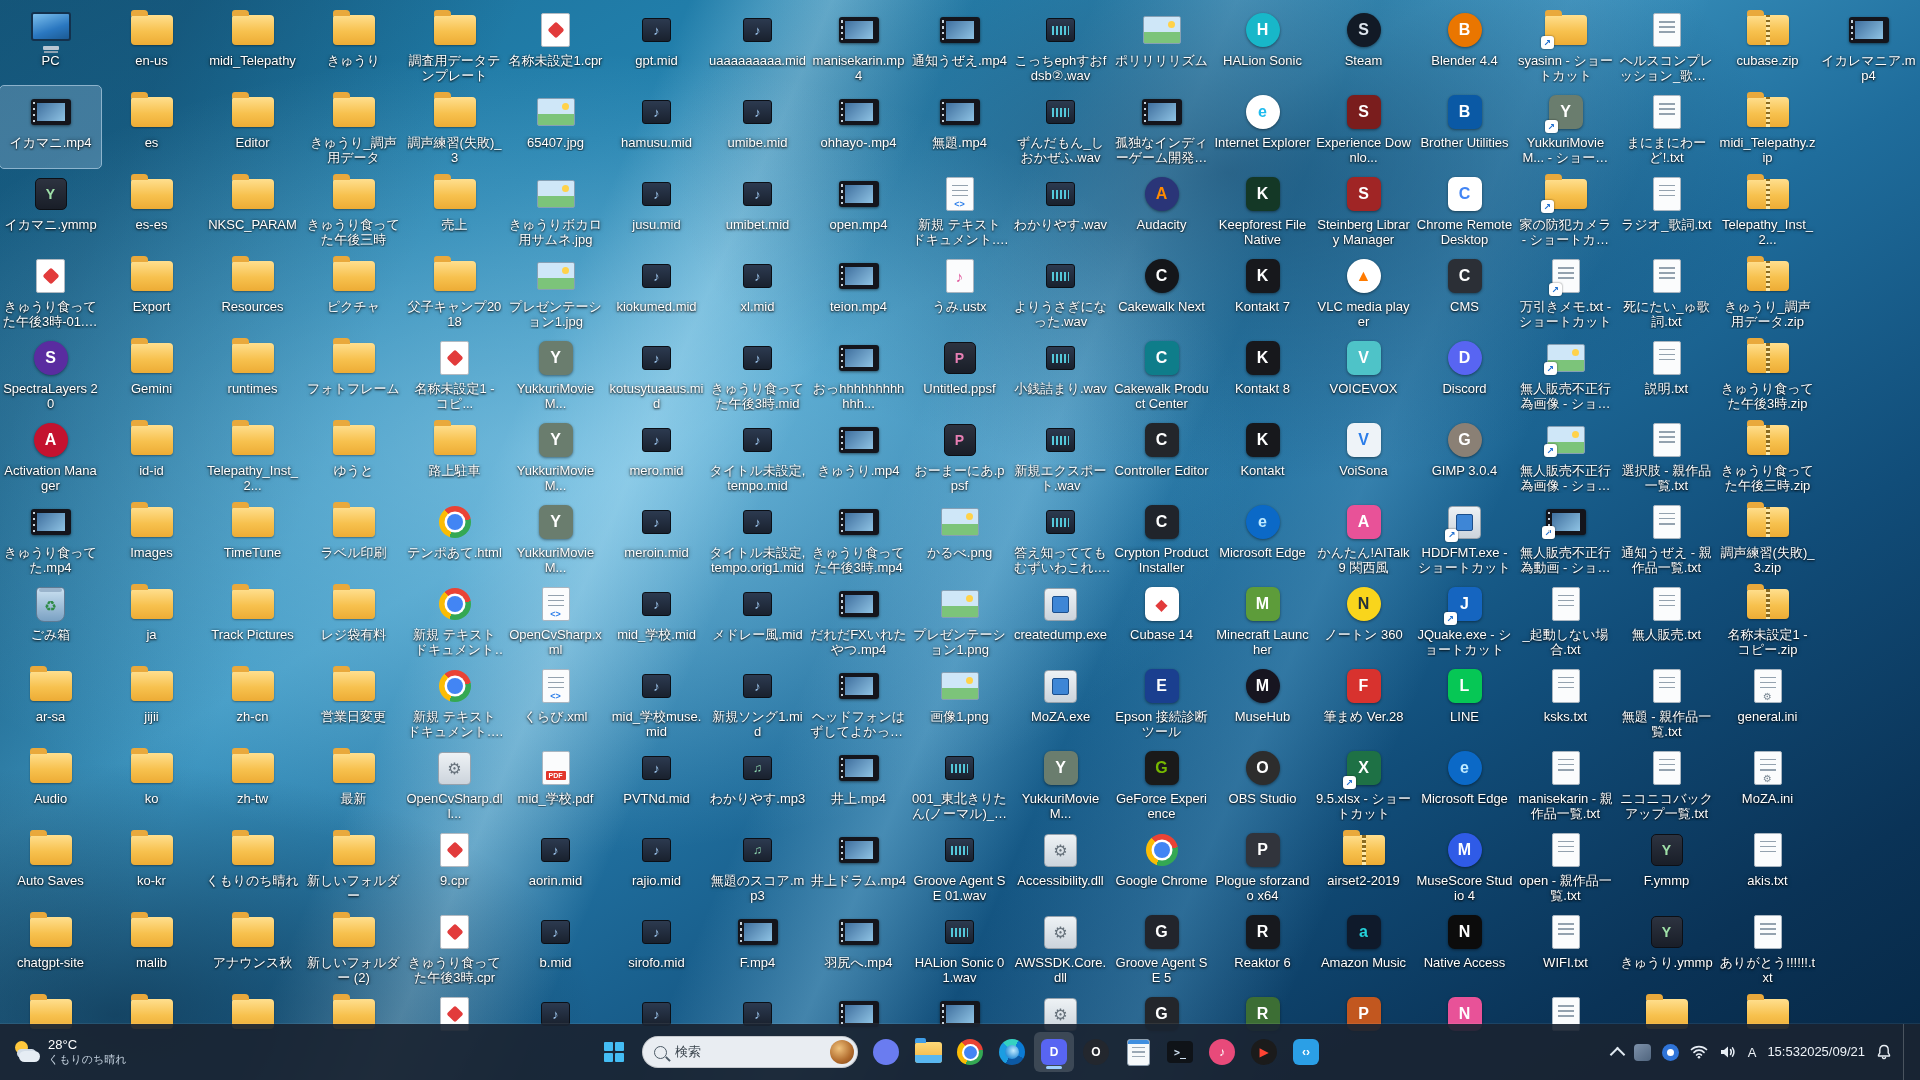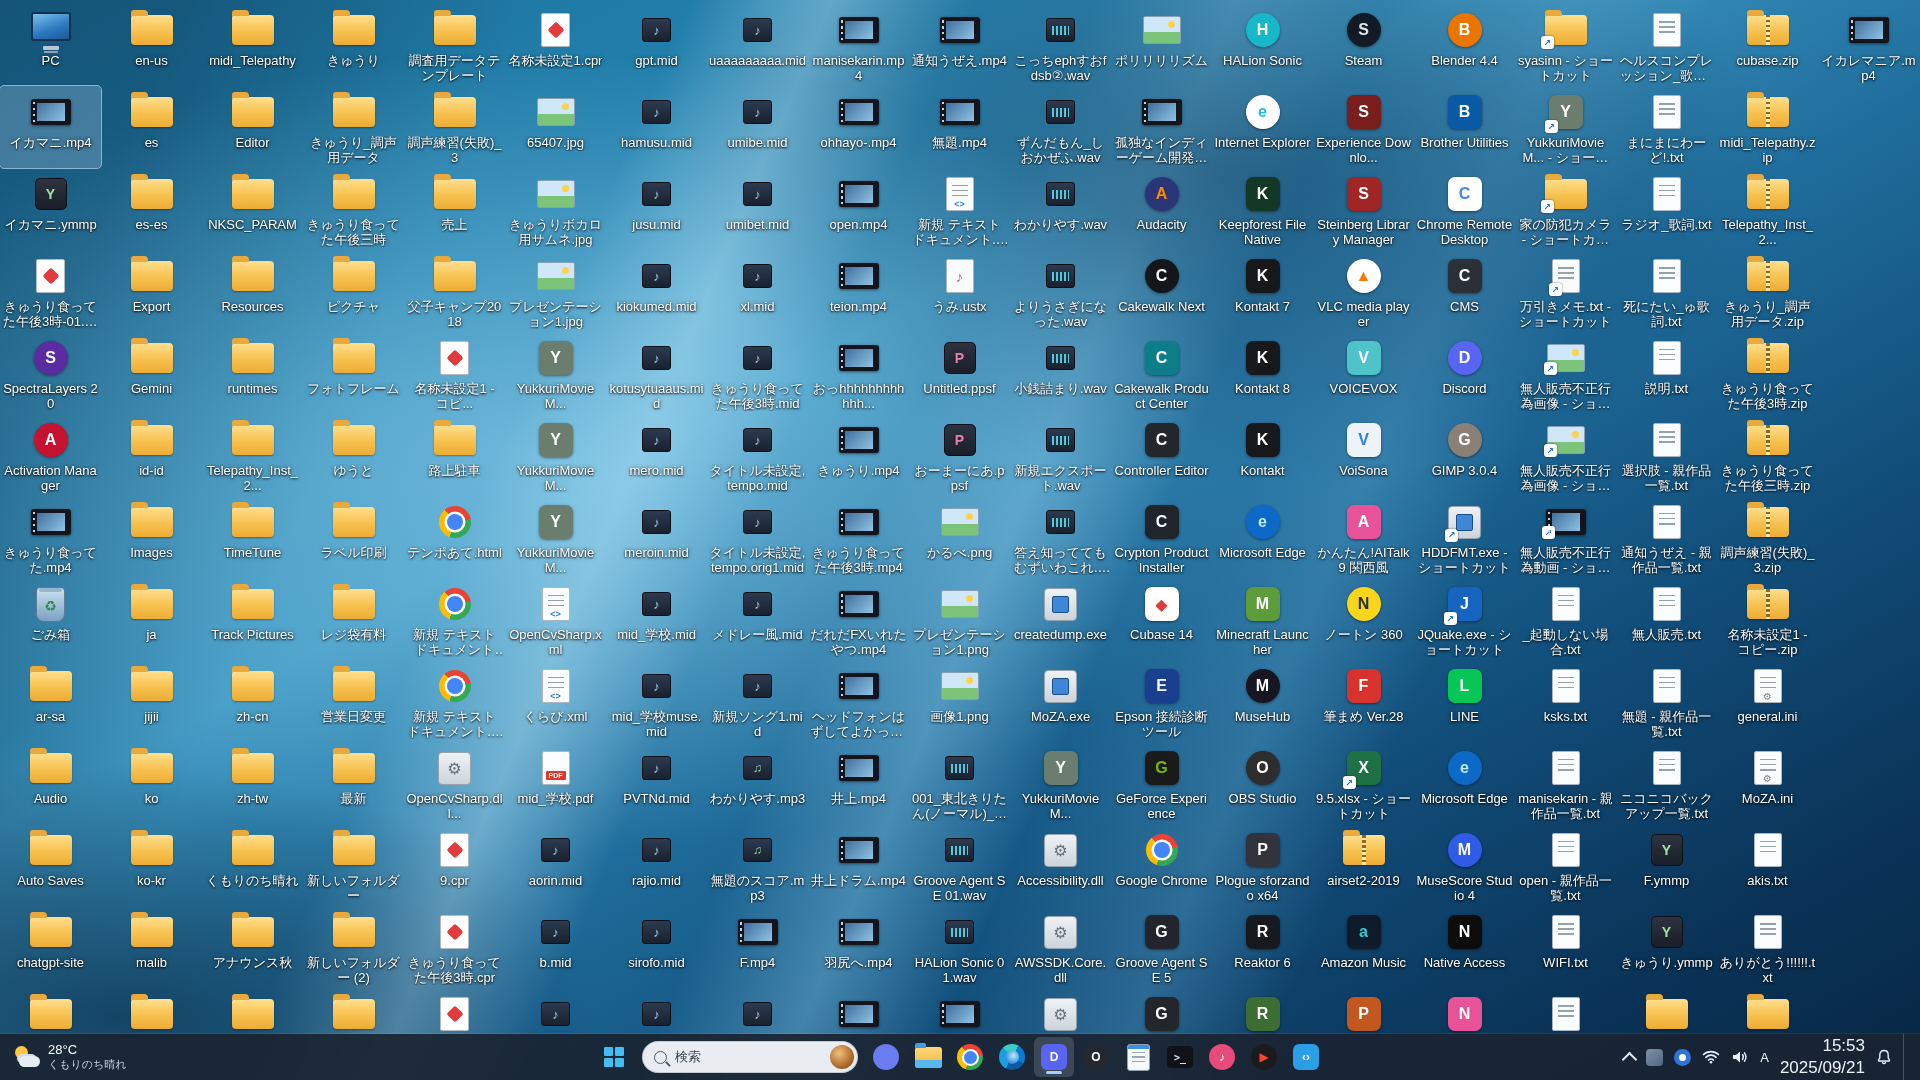--- a/index.html
+++ b/index.html
@@ -78,21 +78,21 @@
     border-radius:4px 4px 8px 8px;border:1px solid #5f7b94}
   .s-recycle::before{content:"";position:absolute;top:0;left:2px;right:2px;height:4px;background:#9ab4cc;border-radius:2px}
   .s-recycle::after{content:"♻";position:absolute;inset:4px 0 0 0;display:flex;align-items:center;justify-content:center;color:#2e8b46;font-size:14px}
   .s-app{width:34px;height:34px;border-radius:7px;display:flex;align-items:center;justify-content:center;
     font-weight:bold;font-size:16px;box-shadow:0 1px 3px rgba(0,0,0,.45)}
   .sc-arrow{position:absolute;left:-4px;bottom:-4px;width:13px;height:13px;background:#fff;border-radius:3px;
     display:flex;align-items:center;justify-content:center;color:#1f6fd0;font-size:9px;font-weight:bold;
     box-shadow:0 0 2px rgba(0,0,0,.6)}
 
   
-  .taskbar{position:absolute;left:0;right:0;bottom:0;height:46px;background:rgba(26,36,50,.92);
+  .taskbar{position:absolute;left:0;right:0;bottom:0;height:56px;background:rgba(26,36,50,.92);
     display:flex;align-items:center;z-index:5;box-shadow:0 -1px 0 rgba(255,255,255,.07)}
   .weather{display:flex;align-items:center;gap:8px;height:100%;padding:0 14px;cursor:pointer}
   .w-ico{position:relative;width:26px;height:22px;flex:none}
   .w-sun{position:absolute;top:0;left:1px;width:13px;height:13px;border-radius:50%;background:#ffc83d}
   .w-cloud{position:absolute;bottom:1px;right:0;width:21px;height:11px;border-radius:7px;background:#e6edf4;
     box-shadow:-3px -3px 0 -1px #d3dde8}
   .w-txt{display:flex;flex-direction:column;line-height:1.25}
   .w-temp{font-size:13px;color:#fff}
   .w-cond{font-size:11px;color:#c3d0dd}
   .tb-center{position:absolute;left:50%;top:0;transform:translateX(-50%);height:100%;display:flex;align-items:center;gap:4px}
@@ -125,21 +125,21 @@
     background:repeating-linear-gradient(180deg,#9aa8b5 0 1.5px,transparent 1.5px 4.5px)}
   .tb-notepad::after{content:"";position:absolute;left:0;right:0;top:0;height:4px;background:#3f8fe0;border-radius:2px 2px 0 0}
   .tb-terminal{width:26px;height:22px;background:#0f1318;border-radius:4px;display:flex;align-items:center;justify-content:center}
   .tb-terminal::before{content:">_";color:#cfe0f0;font-size:10px;font-weight:bold;font-family:"DejaVu Sans Mono",monospace}
   .tray{margin-left:auto;display:flex;align-items:center;gap:11px;height:100%;padding-right:10px}
   .chev{width:9px;height:9px;border:solid #dfe8f0;border-width:2px 2px 0 0;transform:rotate(-45deg);margin-top:4px;cursor:pointer}
   .t1{width:17px;height:17px;border-radius:4px;background:linear-gradient(140deg,#7e92ab,#50657e);cursor:pointer}
   .t2{width:17px;height:17px;border-radius:50%;background:#2f74d8;position:relative;cursor:pointer}
   .t2::after{content:"";position:absolute;inset:5px;border-radius:50%;background:#fff}
   .ime{font-size:13px;color:#eef3f8;cursor:pointer}
-  .clock{display:flex;flex-direction:column;align-items:flex-end;line-height:1.3;font-size:17px;color:#eef3f8;cursor:pointer}
+  .clock{display:flex;flex-direction:row;align-items:flex-end;line-height:1.3;font-size:13px;color:#eef3f8;cursor:pointer}
   .show-desktop{width:6px;height:100%;border-left:1px solid rgba(255,255,255,.22);cursor:pointer}
 </style>
 </head>
 <body>
 
 <div class="screen">
   <div class="grid">
       <div class="cell">
         <div class="giw">
           <div class="s s-pc"></div>

